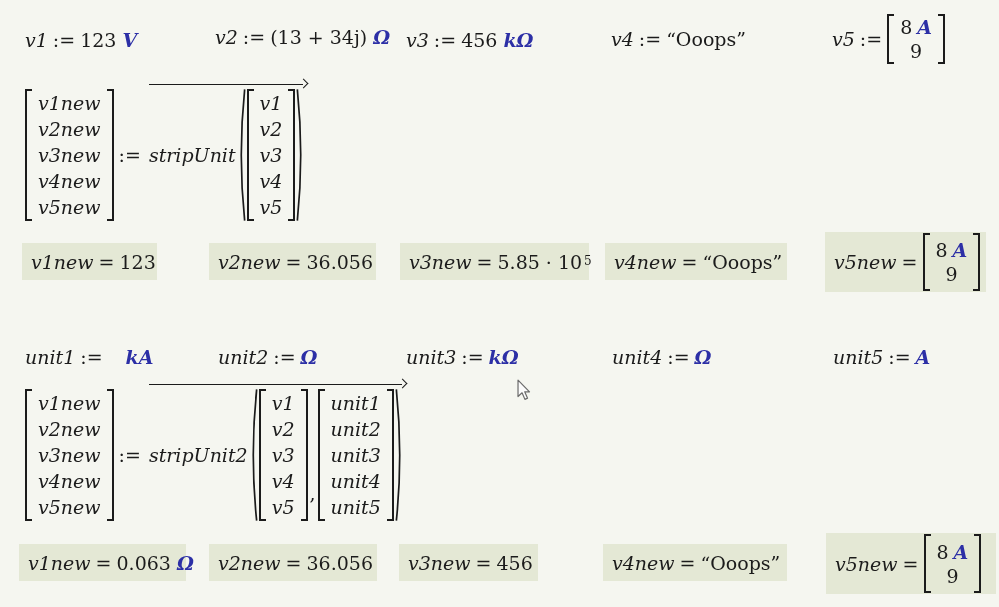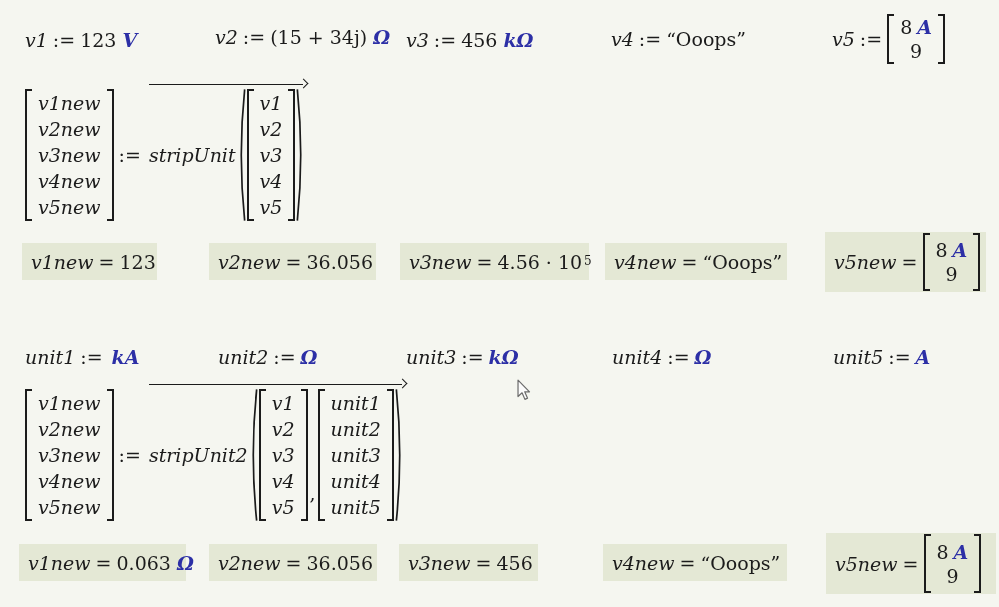--- a/index.html
+++ b/index.html
@@ -77,21 +77,21 @@
 
   <div class="expr" id="def-v1">
     <span class="var">v1</span>
     <span class="op">:=</span>
     <span class="num">123</span>
     <span class="unit">V</span>
   </div>
   <div class="expr" id="def-v2">
     <span class="var">v2</span>
     <span class="op">:=</span>
-    <span class="num">(15 + 34j)</span>
+    <span class="num">(13 + 34j)</span>
     <span class="unit">Ω</span>
   </div>
   <div class="expr" id="def-v3">
     <span class="var">v3</span>
     <span class="op">:=</span>
     <span class="num">456</span>
     <span class="unit">kΩ</span>
   </div>
   <div class="expr" id="def-v4">
     <span class="var">v4</span>
@@ -157,21 +157,21 @@
     <span class="num">123</span>
   </div>
   <div class="result" id="res-a-2">
     <span class="var">v2new</span>
     <span class="op">=</span>
     <span class="num">36.056</span>
   </div>
   <div class="result" id="res-a-3">
     <span class="var">v3new</span>
     <span class="op">=</span>
-    <span class="num">4.56 · 10</span>
+    <span class="num">5.85 · 10</span>
     <sup>5</sup>
   </div>
   <div class="result" id="res-a-4">
     <span class="var">v4new</span>
     <span class="op">=</span>
     <span class="num">“Ooops”</span>
   </div>
   <div class="result sm" id="res-a-5">
     <span class="var">v5new</span>
     <span class="op">=</span>
@@ -184,21 +184,21 @@
       <div class="mrow">
         <span class="num">9</span>
       </div>
     </div>
     <span class="bk bk-r"></span>
   </div>
 
   <div class="expr" id="unit-1">
     <span class="var">unit1</span>
     <span class="op">:=</span>
-    <span class="unit" style="margin-left:4px">kA</span>
+    <span class="unit" style="margin-left:18px">kA</span>
   </div>
   <div class="expr" id="unit-2">
     <span class="var">unit2</span>
     <span class="op">:=</span>
     <span class="unit" style="margin-left:0">Ω</span>
   </div>
   <div class="expr" id="unit-3">
     <span class="var">unit3</span>
     <span class="op">:=</span>
     <span class="unit" style="margin-left:0">kΩ</span>

